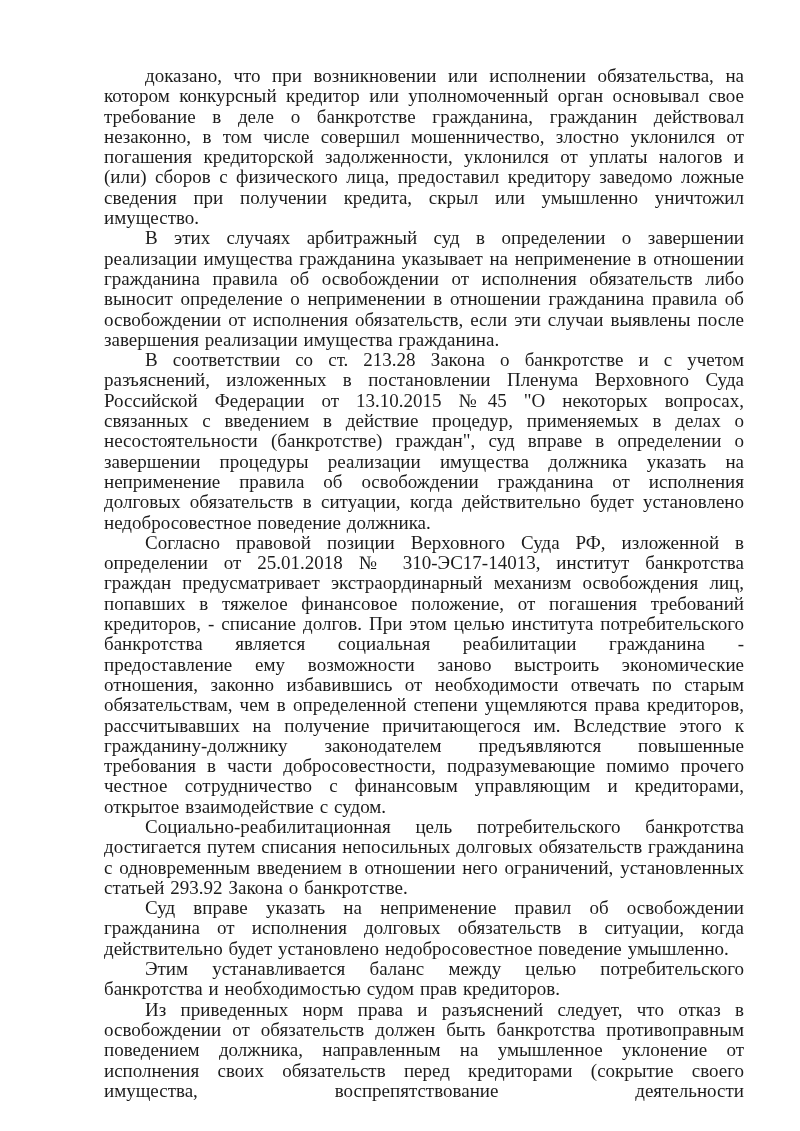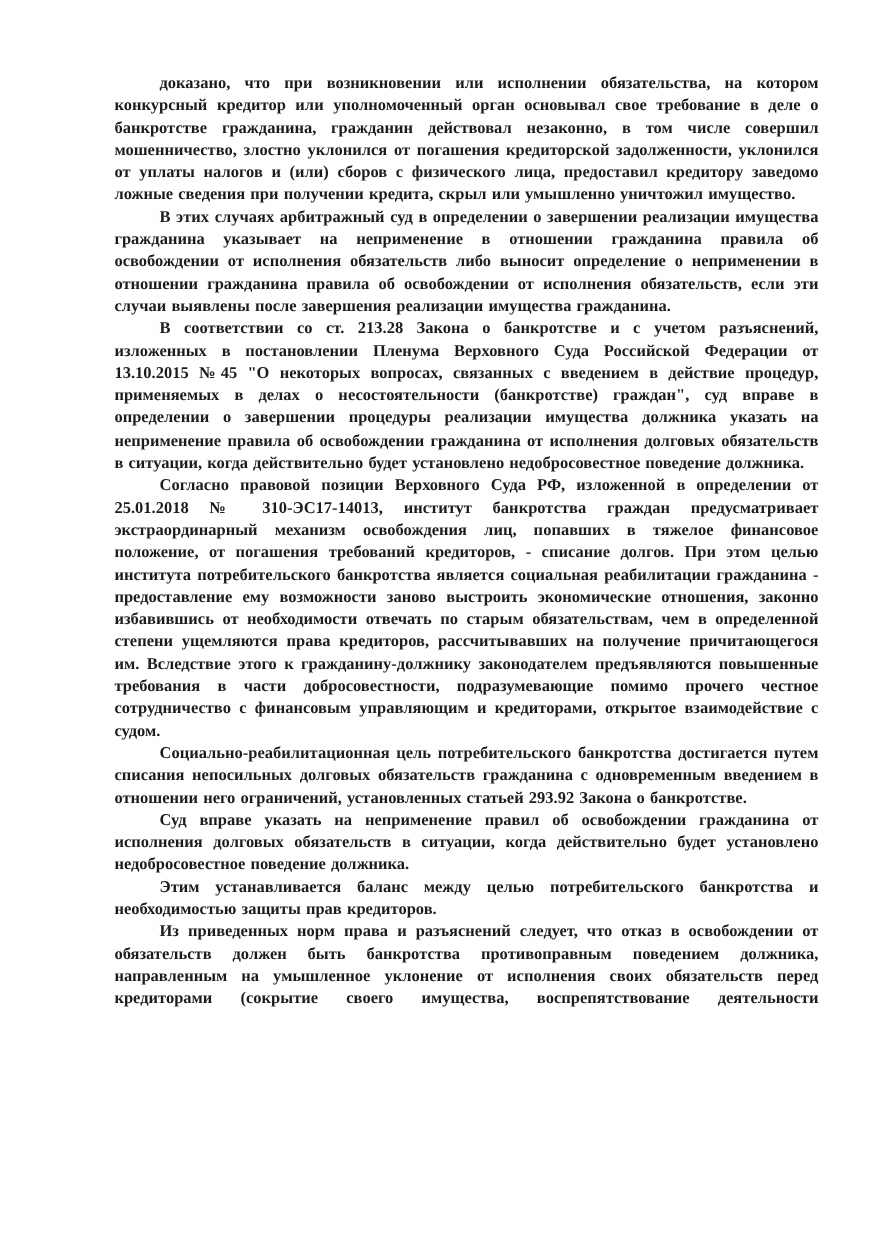--- a/index.html
+++ b/index.html
@@ -18,25 +18,24 @@
     width: 800px;
     height: 1131px;
     background: #ffffff;
   }
   .doc-text {
     position: absolute;
     top: 66px;
     left: 104px;
     width: 640px;
     color: #1c1c1c;
-    font-size: 15px;
+    font-size: 19px;
     line-height: 20.3px;
     text-align: justify;
     word-spacing: 0.06em;
-    font-weight: bold;
   }
   .doc-text p {
     margin: 0;
     padding: 0;
     text-indent: 41px;
   }
   
   .doc-text p:last-child {
     text-align-last: justify;
   }
@@ -44,17 +43,17 @@
 </head>
 <body style="background: rgb(255, 255, 255);">
 
 <div class="page">
   <div class="doc-text" style="color: rgb(28, 28, 28);">
       <p>доказано, что при возникновении или исполнении обязательства, на котором конкурсный кредитор или уполномоченный орган основывал свое требование в деле о банкротстве гражданина, гражданин действовал незаконно, в том числе совершил мошенничество, злостно уклонился от погашения кредиторской задолженности, уклонился от уплаты налогов и (или) сборов с физического лица, предоставил кредитору заведомо ложные сведения при получении кредита, скрыл или умышленно уничтожил имущество.</p>
       <p>В этих случаях арбитражный суд в определении о завершении реализации имущества гражданина указывает на неприменение в отношении гражданина правила об освобождении от исполнения обязательств либо выносит определение о неприменении в отношении гражданина правила об освобождении от исполнения обязательств, если эти случаи выявлены после завершения реализации имущества гражданина.</p>
       <p>В соответствии со ст. 213.28 Закона о банкротстве и с учетом разъяснений, изложенных в постановлении Пленума Верховного Суда Российской Федерации от 13.10.2015 №45 "О некоторых вопросах, связанных с введением в действие процедур, применяемых в делах о несостоятельности (банкротстве) граждан", суд вправе в определении о завершении процедуры реализации имущества должника указать на неприменение правила об освобождении гражданина от исполнения долговых обязательств в ситуации, когда действительно будет установлено недобросовестное поведение должника.</p>
       <p>Согласно правовой позиции Верховного Суда РФ, изложенной в определении от 25.01.2018 № 310-ЭС17-14013, институт банкротства граждан предусматривает экстраординарный механизм освобождения лиц, попавших в тяжелое финансовое положение, от погашения требований кредиторов, - списание долгов. При этом целью института потребительского банкротства является социальная реабилитации гражданина - предоставление ему возможности заново выстроить экономические отношения, законно избавившись от необходимости отвечать по старым обязательствам, чем в определенной степени ущемляются права кредиторов, рассчитывавших на получение причитающегося им. Вследствие этого к гражданину-должнику законодателем предъявляются повышенные требования в части добросовестности, подразумевающие помимо прочего честное сотрудничество с финансовым управляющим и кредиторами, открытое взаимодействие с судом.</p>
       <p>Социально-реабилитационная цель потребительского банкротства достигается путем списания непосильных долговых обязательств гражданина с одновременным введением в отношении него ограничений, установленных статьей 293.92 Закона о банкротстве.</p>
-      <p>Суд вправе указать на неприменение правил об освобождении гражданина от исполнения долговых обязательств в ситуации, когда действительно будет установлено недобросовестное поведение должника.</p>
-      <p>Этим устанавливается баланс между целью потребительского банкротства и необходимостью защиты прав кредиторов.</p>
+      <p>Суд вправе указать на неприменение правил об освобождении гражданина от исполнения долговых обязательств в ситуации, когда действительно будет установлено недобросовестное поведение умышленно.</p>
+      <p>Этим устанавливается баланс между целью потребительского банкротства и необходимостью судом прав кредиторов.</p>
       <p>Из приведенных норм права и разъяснений следует, что отказ в освобождении от обязательств должен быть банкротства противоправным поведением должника, направленным на умышленное уклонение от исполнения своих обязательств перед кредиторами (сокрытие своего имущества, воспрепятствование деятельности</p>
     </div>
 </div>
 
 </body></html>

